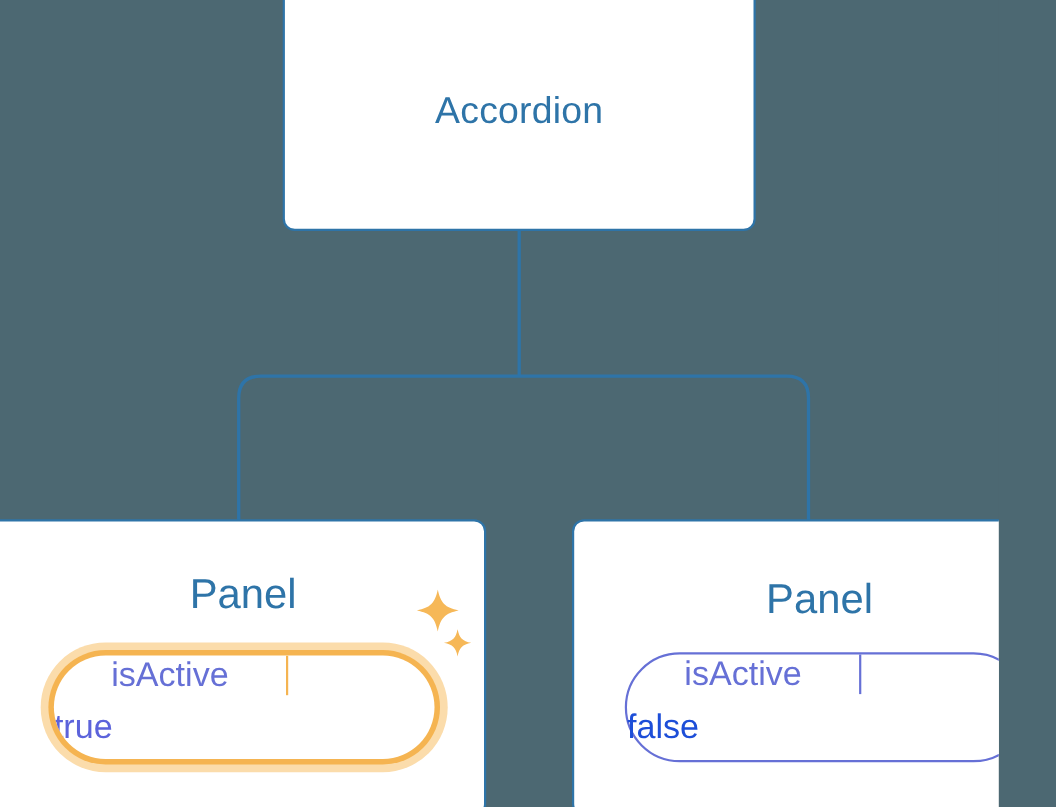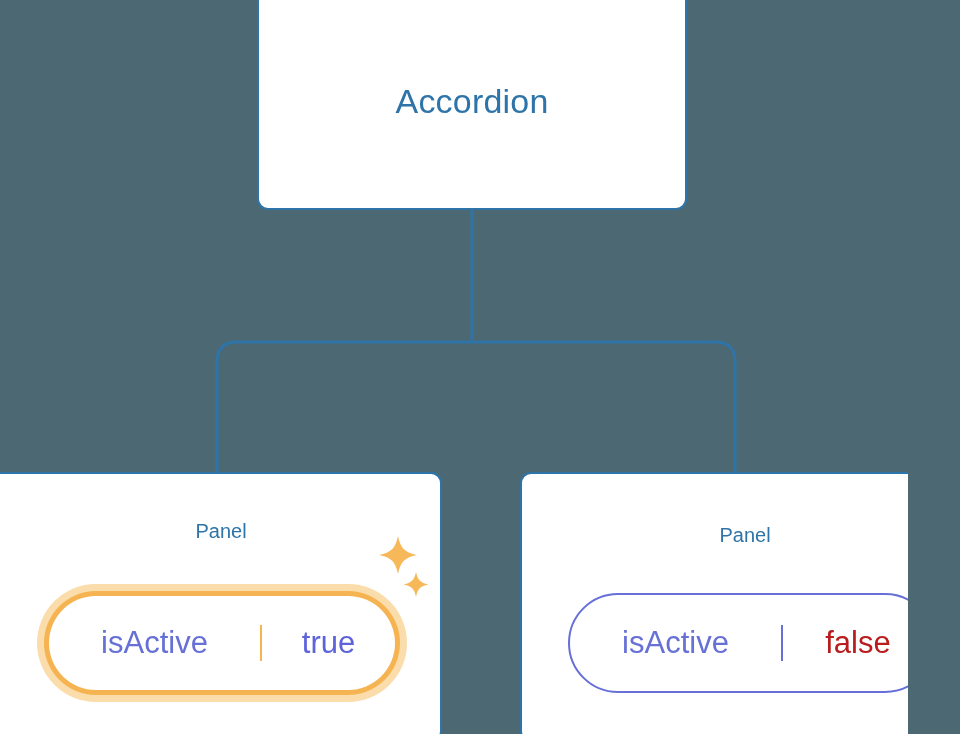--- a/index.html
+++ b/index.html
@@ -72,34 +72,35 @@
   }
   #panel-node-1 {
     left: 520px;
     width: 450px;
   }
   .panel-card .node-title {
     position: absolute;
     left: 10px;
     right: 0;
     text-align: center;
-    font-size: 20px;
+    font-size: 38px;
     color: #2e74a8;
     white-space: nowrap;
   }
   #panel-node-0 .node-title { top: 46px; }
   #panel-node-1 .node-title { top: 50px; left: 0; }
 
   
   .prop-pill {
     position: absolute;
     display: flex;
-    align-items: center;
+    align-items: flex-start;
     box-sizing: border-box;
     background: #ffffff;
+    flex-direction: column;
   }
 
   .prop-key, .prop-value {
     display: flex;
     align-items: center;
     justify-content: center;
     box-sizing: border-box;
     white-space: nowrap;
   }
 
@@ -114,21 +115,21 @@
   }
   .prop-pill.plain .prop-key {
     width: 213px;
     font-size: 31px;
     color: #6670d6;
     border-right: 2px solid #6670d6;
   }
   .prop-pill.plain .prop-value {
     flex: 1;
     font-size: 31px;
-    color: #b91c1c;
+    color: #1d4ed8;
   }
 
   
   .pill-highlight-wrap {
     position: absolute;
     left: 45px;
     top: 110px;
     width: 370px;
     height: 118px;
     background: #fbdcab;

